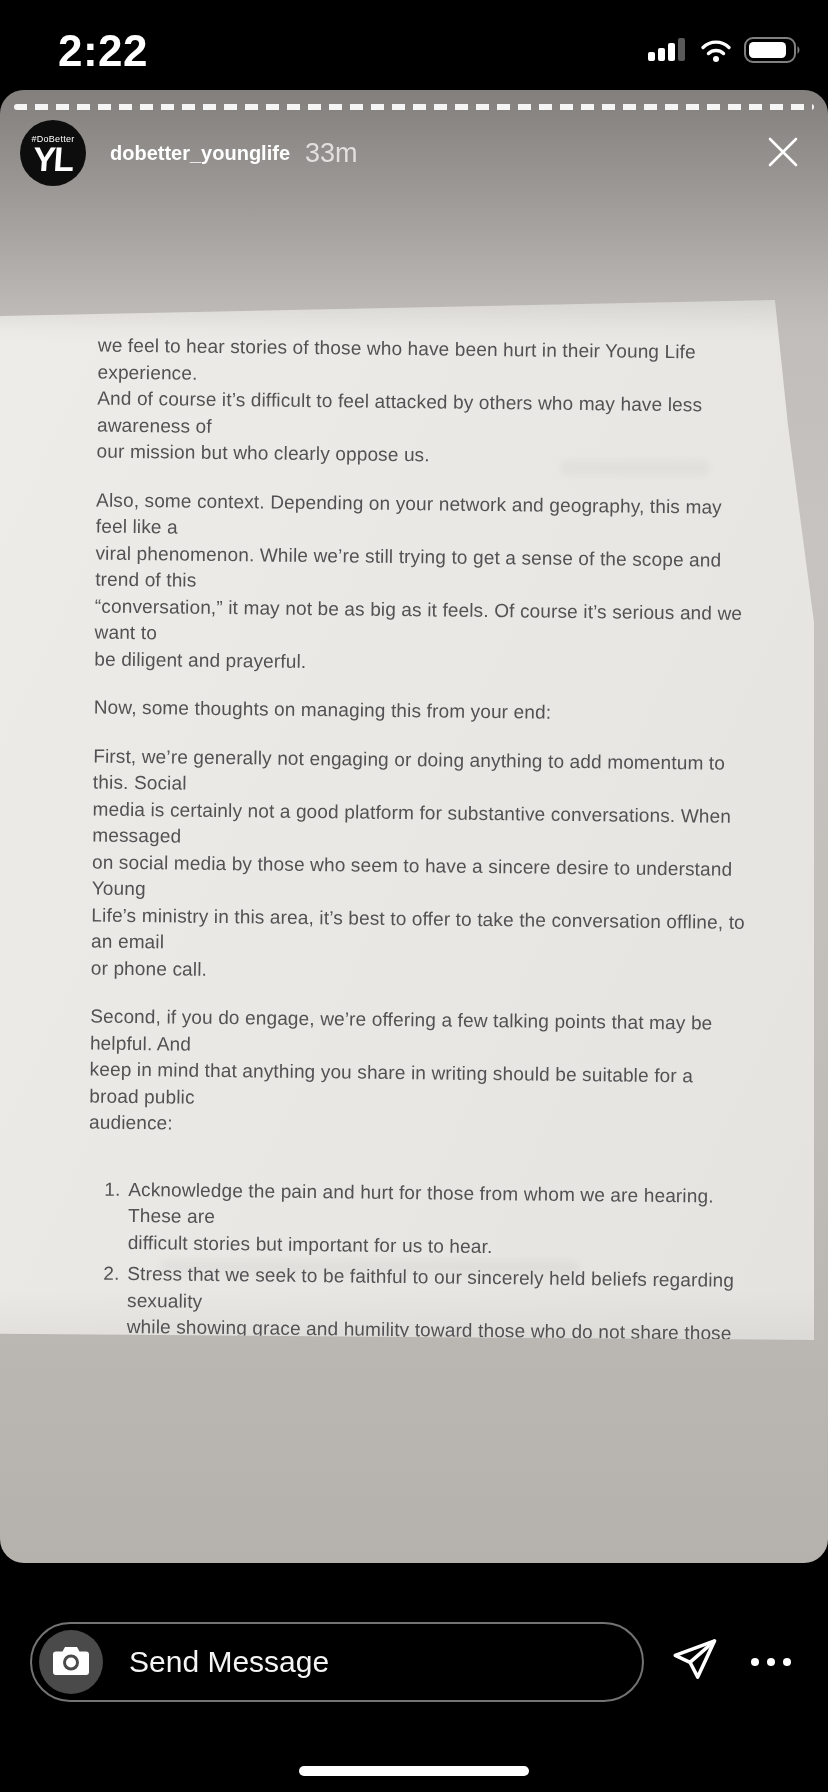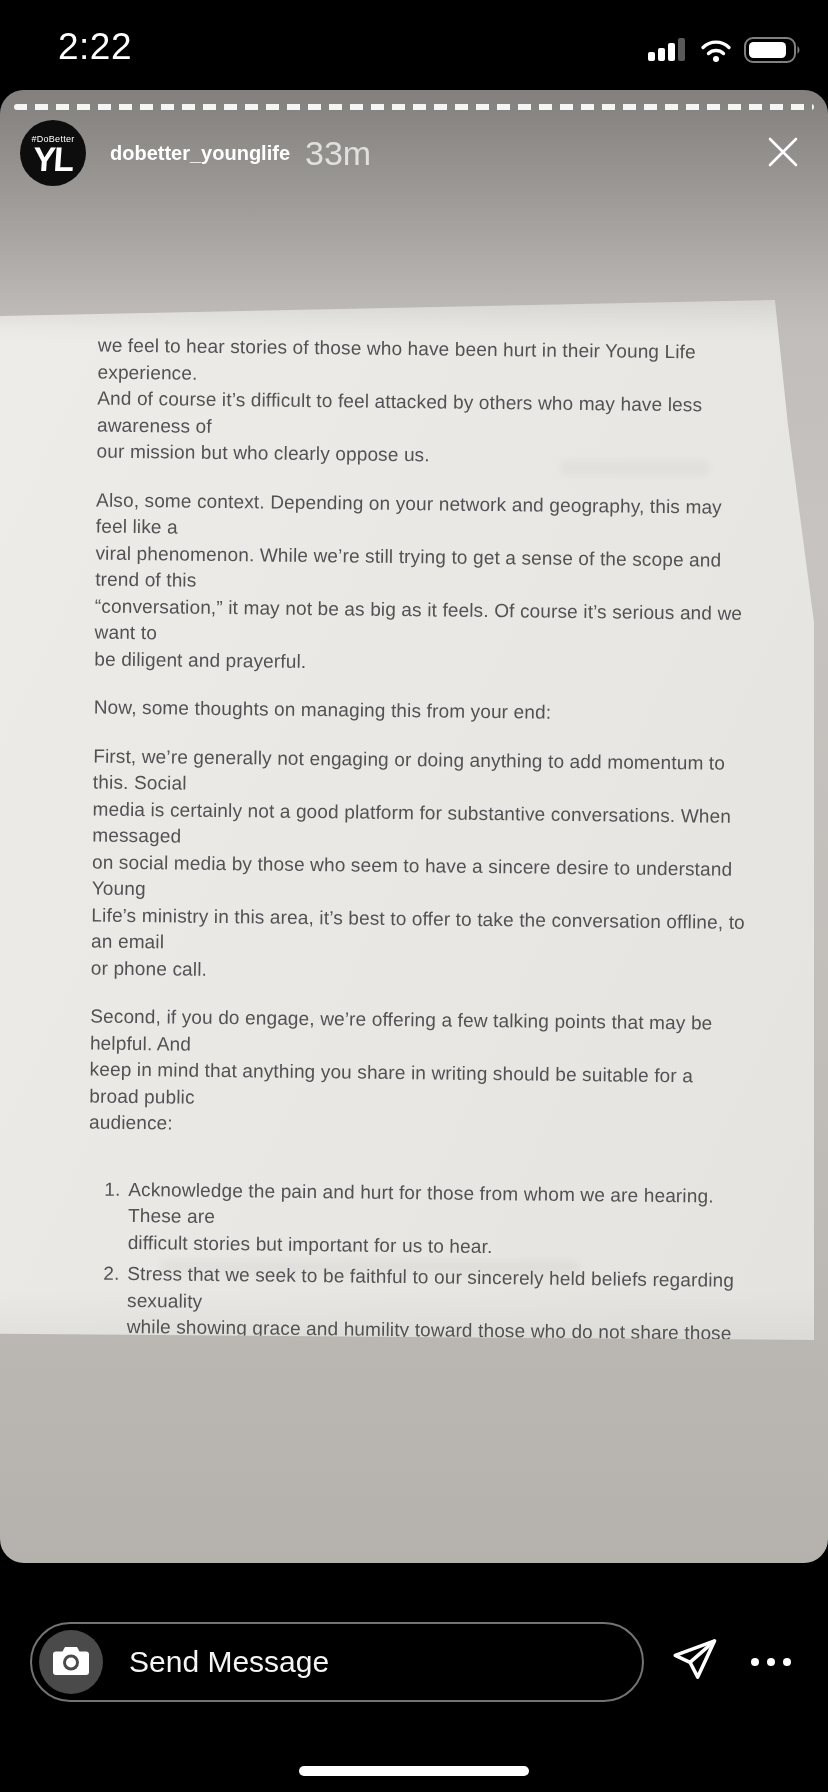--- a/index.html
+++ b/index.html
@@ -1,37 +1,37 @@
 <!DOCTYPE html>
 <html><head>
 <meta charset="utf-8">
 <style>
   html,body{margin:0;padding:0;background:#000;}
   .phone{position:relative;width:828px;height:1792px;background:#000;overflow:hidden;
          font-family:"Liberation Sans",sans-serif;-webkit-font-smoothing:antialiased;}
 
   
   .statusbar{position:absolute;top:0;left:0;width:828px;height:88px;background:#000;}
-  .time{position:absolute;left:58px;top:26px;color:#fff;font-size:37px;font-weight:400;letter-spacing:.5px;}
+  .time{position:absolute;left:58px;top:26px;color:#fff;font-size:44px;font-weight:700;letter-spacing:.5px;}
   .status-icons{position:absolute;right:26px;top:36px;display:flex;align-items:center;gap:10px;}
 
   
   .story{position:absolute;top:90px;left:0;width:828px;height:1473px;border-radius:24px;overflow:hidden;
          background:linear-gradient(180deg,#a9a6a3 0%,#bfbcb9 14%,#c6c3c0 30%,#c2bfbb 62%,#bab7b3 86%,#b5b2ae 100%);}
   .story-top-shade{position:absolute;top:0;left:0;right:0;height:240px;pointer-events:none;
          background:linear-gradient(180deg,rgba(40,38,36,.30),rgba(40,38,36,0));}
   .progress{position:absolute;top:14px;left:14px;right:14px;height:6px;border-radius:3px;
          background:repeating-linear-gradient(90deg,rgba(255,255,255,.92) 0 13px,rgba(255,255,255,0) 13px 21px);}
   .story-header{position:absolute;top:30px;left:0;right:0;height:66px;display:flex;align-items:center;padding:0 22px 0 20px;}
   .avatar{width:66px;height:66px;border-radius:50%;background:#0d0d0d;flex:0 0 auto;
           display:flex;flex-direction:column;align-items:center;justify-content:center;overflow:hidden;}
   .avatar .tag{color:#fff;font-size:9px;letter-spacing:.3px;margin-top:2px;}
   .avatar .yl{color:#fff;font-size:34px;font-weight:800;line-height:30px;letter-spacing:-2px;transform:skewX(-4deg);}
   .username{margin-left:24px;color:#fff;font-size:20px;font-weight:600;}
-  .timestamp{margin-left:15px;color:rgba(255,255,255,.72);font-size:34px;font-weight:400;}
+  .timestamp{margin-left:15px;color:rgba(255,255,255,.72);font-size:27px;font-weight:400;}
   .close-btn{margin-left:auto;width:46px;height:46px;display:flex;align-items:center;justify-content:center;background:none;border:none;padding:0;cursor:pointer;}
 
   
   .paper{position:absolute;top:210px;left:0;width:814px;height:1040px;
          background:linear-gradient(115deg,#edece8 0%,#e9e8e4 45%,#e4e3df 100%);
          clip-path:polygon(0 16px,95.2% 0,96.8% 12%,100% 31%,100% 100%,0 99.4%);}
   .paper-shade{position:absolute;inset:0;pointer-events:none;
          background:linear-gradient(180deg,rgba(120,115,110,.10) 0,rgba(120,115,110,0) 40px),
                     linear-gradient(0deg,rgba(120,115,110,.08) 0,rgba(120,115,110,0) 50px);}
   .smudge{position:absolute;pointer-events:none;border-radius:8px;background:#8a8a92;opacity:.07;filter:blur(3px);}

